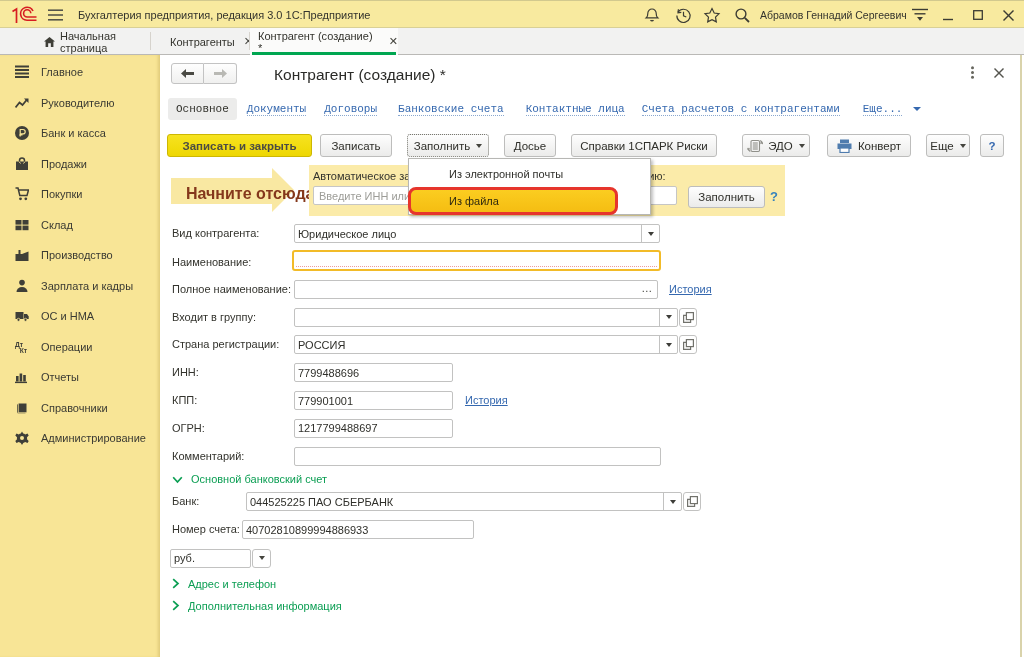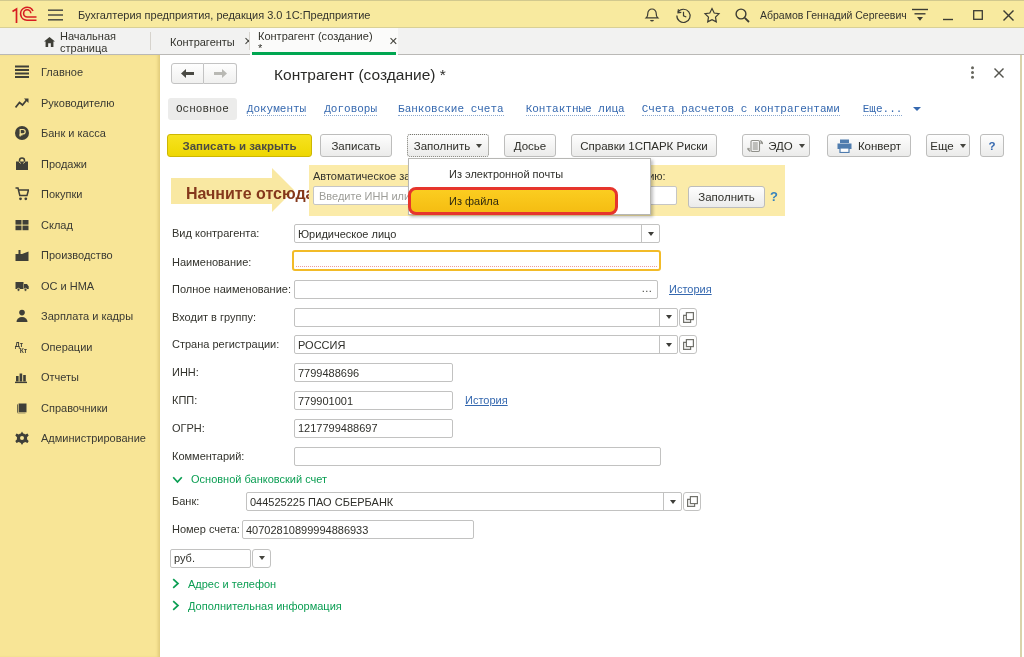--- a/index.html
+++ b/index.html
@@ -228,33 +228,33 @@
           <span class="tx">Склад</span>
         </li>
       <li>
           <svg class="ic" viewBox="0 0 14 14">
             <path d="M0.5,13 L0.5,6 L3.5,6 L3.5,2 L5.5,2 L5.5,6 L7,6 L13.5,3.5 L13.5,13 z" fill="#3f3f38"></path>
           </svg>
           <span class="tx">Производство</span>
         </li>
       <li>
           <svg class="ic" viewBox="0 0 14 14">
+            <circle cx="7" cy="3.6" r="2.8" fill="#3f3f38"></circle>
+            <path d="M1.5,13 a5.5,5 0 0 1 11,0 z" fill="#3f3f38"></path>
+          </svg>
+          <span class="tx">Зарплата и кадры</span>
+        </li>
+      <li>
+          <svg class="ic" viewBox="0 0 14 14">
             <path d="M0.5,3 h8 v7 h-8 z" fill="#3f3f38"></path>
             <path d="M9,5 h3 l1.7,2.5 v2.5 h-4.7 z" fill="#3f3f38"></path>
             <circle cx="3.5" cy="10.8" r="1.5" fill="#3f3f38" stroke="#f8e596" stroke-width="0.8"></circle>
             <circle cx="10.5" cy="10.8" r="1.5" fill="#3f3f38" stroke="#f8e596" stroke-width="0.8"></circle>
           </svg>
           <span class="tx">ОС и НМА</span>
-        </li>
-      <li>
-          <svg class="ic" viewBox="0 0 14 14">
-            <circle cx="7" cy="3.6" r="2.8" fill="#3f3f38"></circle>
-            <path d="M1.5,13 a5.5,5 0 0 1 11,0 z" fill="#3f3f38"></path>
-          </svg>
-          <span class="tx">Зарплата и кадры</span>
         </li>
       <li>
           <svg class="ic" viewBox="0 0 15 15">
             <text x="0" y="7" font-size="7.2" font-weight="bold" fill="#3f3f38" font-family="Liberation Sans">Дт</text>
             <text x="5" y="14" font-size="7.2" font-weight="bold" fill="#3f3f38" font-family="Liberation Sans">Кт</text>
           </svg>
           <span class="tx">Операции</span>
         </li>
       <li>
           <svg class="ic" viewBox="0 0 14 14">

